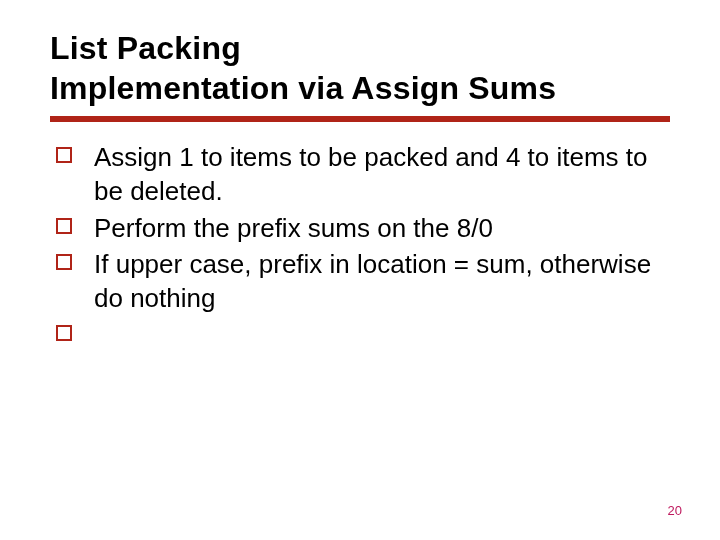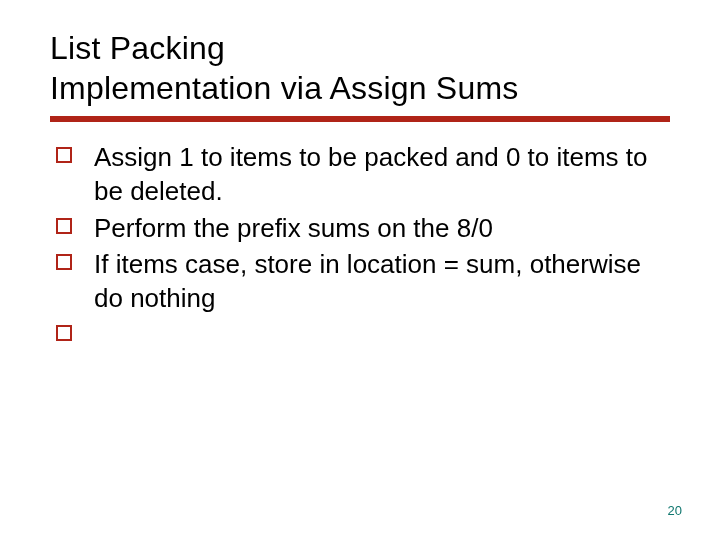--- a/index.html
+++ b/index.html
@@ -15,21 +15,21 @@
   .slide {
     position: relative;
     width: 720px;
     height: 540px;
     box-sizing: border-box;
     padding: 28px 50px 0 50px;
   }
   .title {
     font-size: 32px;
     line-height: 1.25;
-    font-weight: 400;
+    font-weight: 700;
     margin: 0 0 8px 0;
     letter-spacing: 0.2px;
   }
   .rule {
     height: 6px;
     background: #b02418;
     width: 100%;
     margin-top: 4px;
     margin-bottom: 18px;
   }
@@ -53,47 +53,47 @@
     height: 16px;
     border: 2px solid #b02418;
     box-sizing: border-box;
     background: #fff;
   }
   .pagenum {
     position: absolute;
     right: 38px;
     bottom: 22px;
     font-size: 13px;
-    color: #0f766e;
+    color: #be185d;
   }
 </style>
 </head>
 <body>
 
 <div class="slide">
 
   <h1 class="title">
     <span>List Packing</span><br>
     <span>Implementation via Assign Sums</span>
   </h1>
 
   <div class="rule"></div>
 
   <ul class="bullets">
     <li>
       <span class="bullet-box"></span>
-      <span>Assign 1 to items to be packed and 0 to items to be deleted.</span>
+      <span>Assign 1 to items to be packed and 4 to items to be deleted.</span>
     </li>
     <li>
       <span class="bullet-box"></span>
       <span>Perform the prefix sums on the 8/0</span>
     </li>
     <li>
       <span class="bullet-box"></span>
-      <span>If items case, store in location = sum, otherwise do nothing</span>
+      <span>If upper case, prefix in location = sum, otherwise do nothing</span>
     </li>
     <li>
       <span class="bullet-box"></span>
     </li>
   </ul>
 
   <div class="pagenum">20</div>
 
 </div>
 

